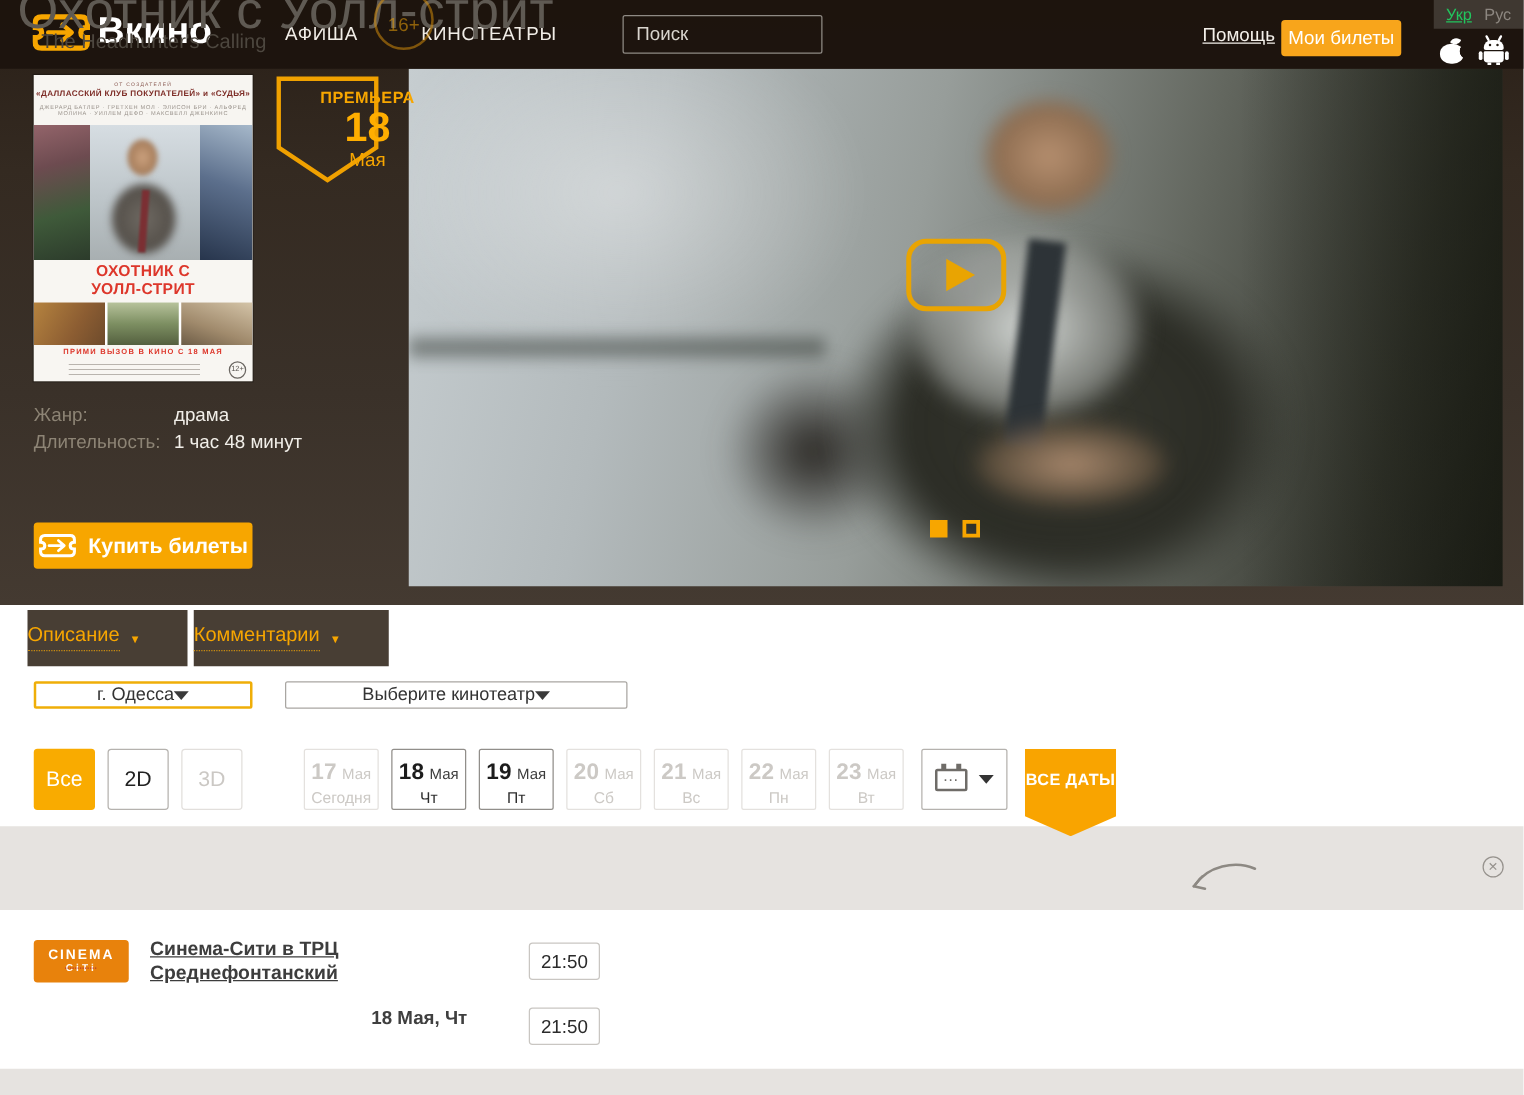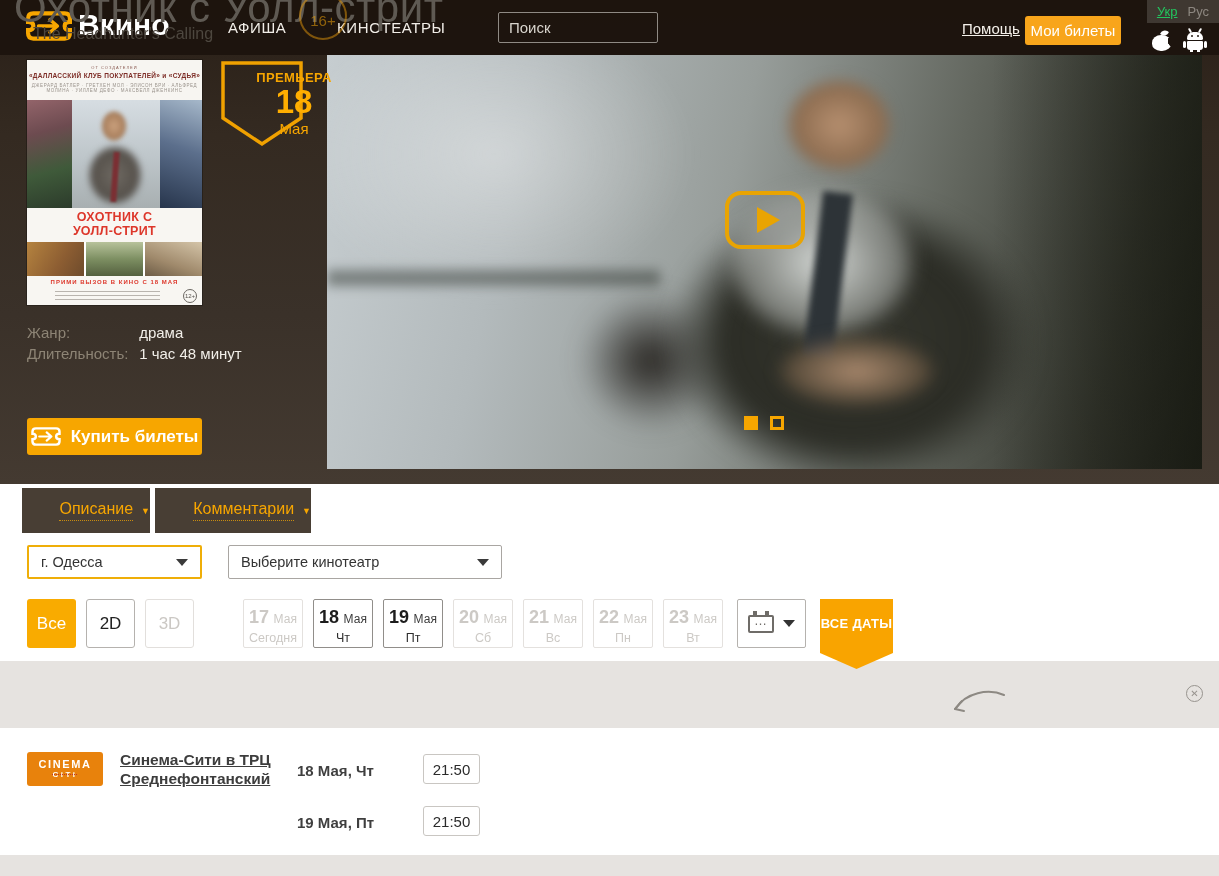--- a/index.html
+++ b/index.html
@@ -145,30 +145,30 @@
   .meta-genre { top:324px; } .meta-duration { top:345px; }
   .meta-label { display:inline-block; width:108px; color:#8d8475; }
   .meta-value { color:#f2efe9; }
   .buy-btn { position:absolute; left:27px; top:380px; width:175px; height:37px; z-index:3;
     background:#f7a600; border:none; border-radius:3px; display:flex; align-items:center;
     justify-content:center; gap:10px; cursor:pointer;margin-top:38px; }
   .buy-label { color:#fff; font-size:17px; font-weight:bold; font-family:"Liberation Sans",sans-serif; }
 
   
   .tabs { position:absolute; left:22px; top:488px; z-index:3; display:flex; gap:5px; }
-  .tab { height:45px; background:#483e34; display:flex; align-items:center; justify-content:flex-end;
+  .tab { height:45px; background:#483e34; display:flex; align-items:center; justify-content:flex-start;
     cursor:pointer; }
   .tab-desc { width:128px; } .tab-comments { width:156px; }
   .tab-label { color:#f7a600; font-size:16px; border-bottom:1px dotted #c98c10; padding-bottom:2px; }
   .tab-caret { color:#f7a600; font-size:9px; margin-left:8px; }
 
   
   .filters { position:absolute; left:0; top:535px; width:1219px; height:126px; background:#fff; }
-  .select { position:absolute; top:10px; height:34px; background:#fff; display:flex;
-    align-items:center; justify-content:space-between; padding:0 12px; font-size:14.5px;
+  .select { position:absolute; top:10px; height:22px; background:#fff; display:flex;
+    align-items:center; justify-content:center; padding:0 12px; font-size:14.5px;
     color:#333; cursor:pointer; border-radius:2px; }
   .select-city { left:27px; width:175px; border:2px solid #efae08; }
   .select-cinema { left:228px; width:274px; border:1px solid #a9a6a2; }
   .select-caret { width:0; height:0; border-left:6px solid transparent; border-right:6px solid transparent;
     border-top:7px solid #3a3a3a; }
 
   .fmt-btn { position:absolute; top:64px; width:49px; height:49px; border-radius:3px;
     display:flex; align-items:center; justify-content:center; font-size:17px; cursor:pointer;
     font-family:"Liberation Sans",sans-serif; }
   .fmt-all { left:27px; background:#f9ab00; border:none; color:#fff; }
@@ -214,21 +214,21 @@
   
   .listing { position:absolute; left:0; top:728px; width:1219px; height:127px; background:#fff; }
   .cc-logo { position:absolute; left:27px; top:24px; width:76px; height:34px; background:#e8820c;
     border-radius:3px; display:flex; flex-direction:column; align-items:center; justify-content:center;
     cursor:pointer; }
   .cc-l1 { color:#fff; font-size:11px; font-weight:bold; letter-spacing:1.6px; line-height:11px; }
   .cc-l2 { color:#fff; font-size:8px; font-weight:bold; letter-spacing:2.5px; line-height:9px;
     text-decoration:line-through; text-decoration-style:dotted; text-decoration-color:#c0392b; }
   .cinema-link { position:absolute; left:120px; top:22px; width:152px; font-size:15.5px;
     font-weight:bold; color:#3d3d3d; text-decoration:underline; line-height:19px; cursor:pointer; }
-  .sess-date { position:absolute; left:297px; font-size:15px; font-weight:bold; color:#3f3f3f; }
+  .sess-date { position:absolute; left:297px; font-size:15px; font-weight:bold; color:#3f3f3f;margin-top:44px; }
   .sd-0 { top:34px; } .sd-1 { top:86px; }
   .time-btn { position:absolute; left:423px; width:57px; height:30px; background:#fff;
     border:1px solid #c9c6c2; border-radius:3px; font-size:15px; color:#2b2b2b;
     display:flex; align-items:center; justify-content:center; cursor:pointer;
     font-family:"Liberation Sans",sans-serif; }
   .tb-0 { top:26px; } .tb-1 { top:78px; }
 
   .footer { position:absolute; left:0; top:855px; width:1219px; height:21px; background:#e6e3e0; }
 </style>
 </head>

